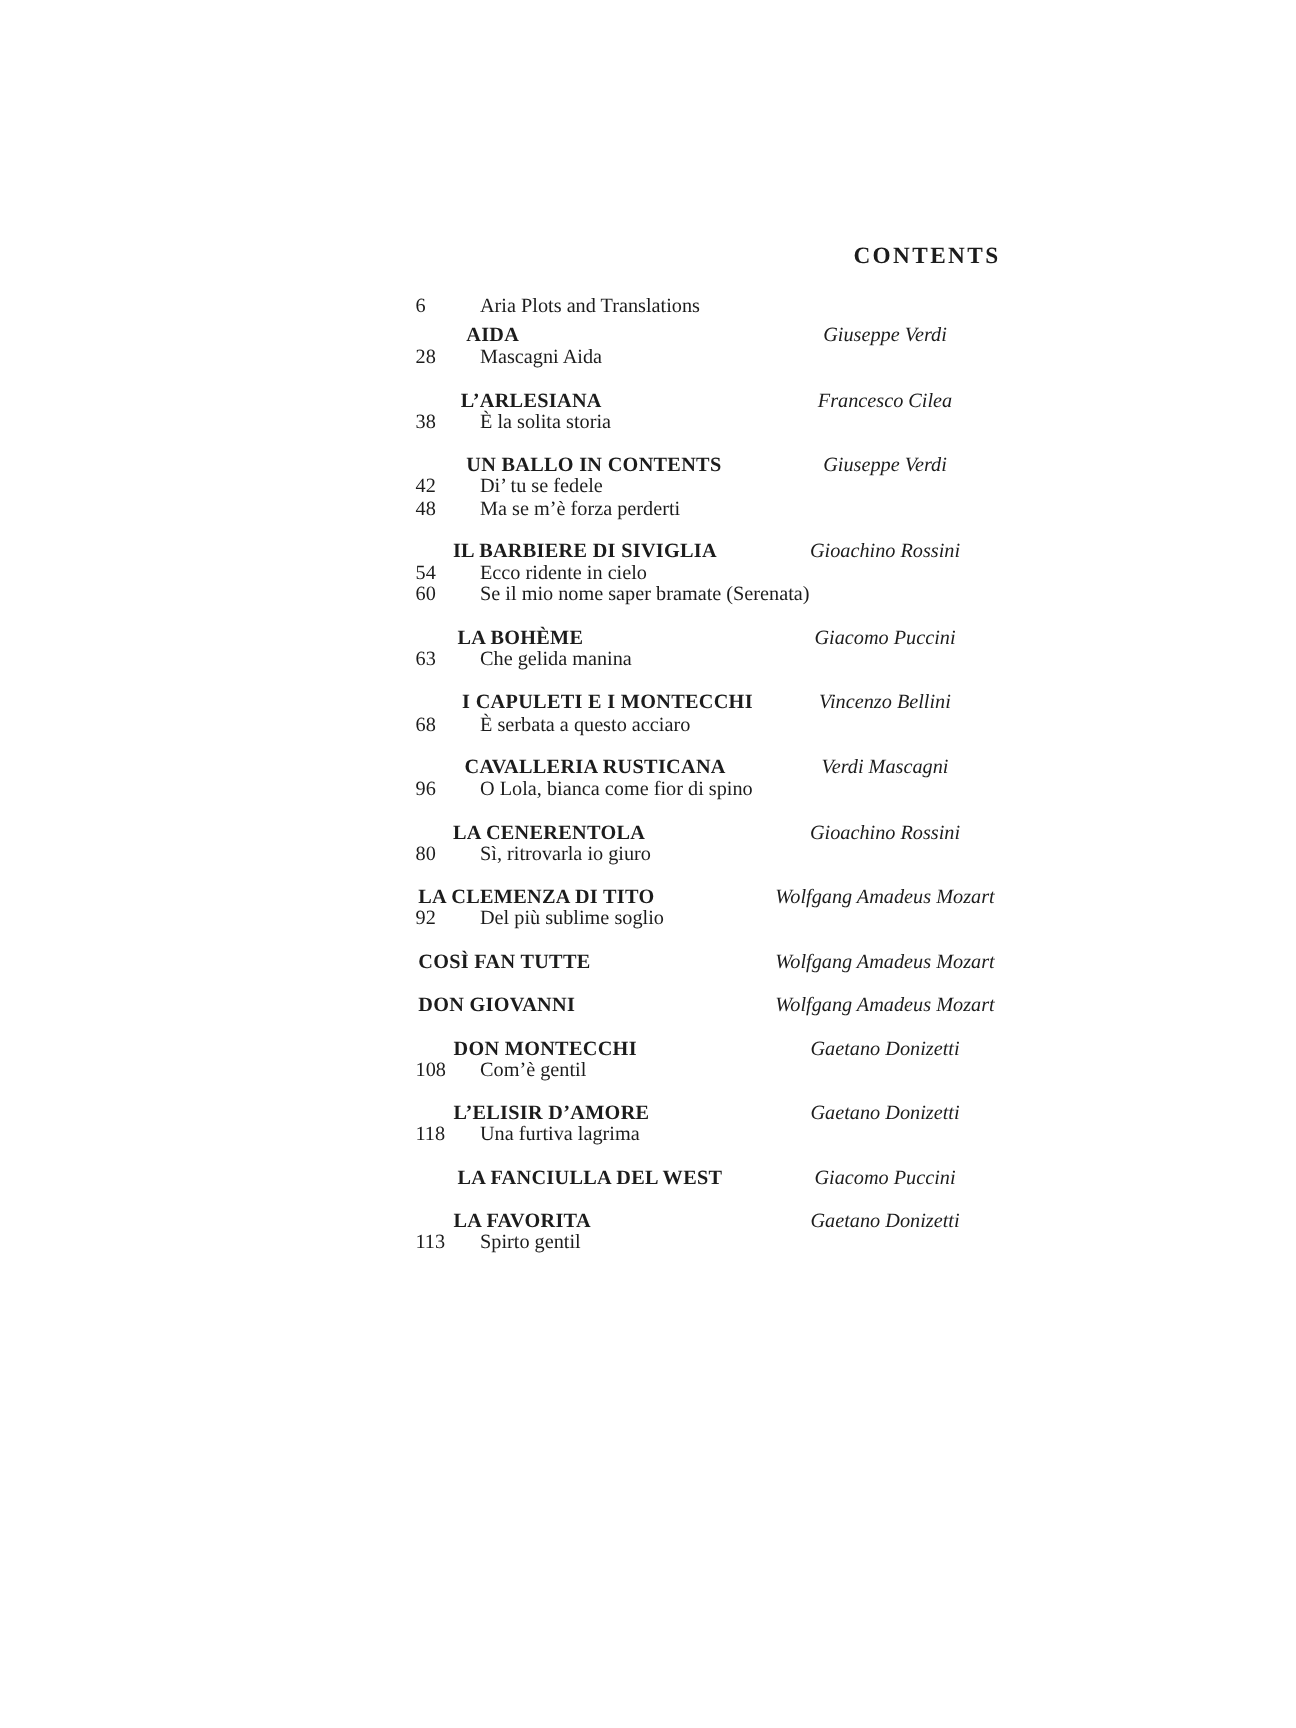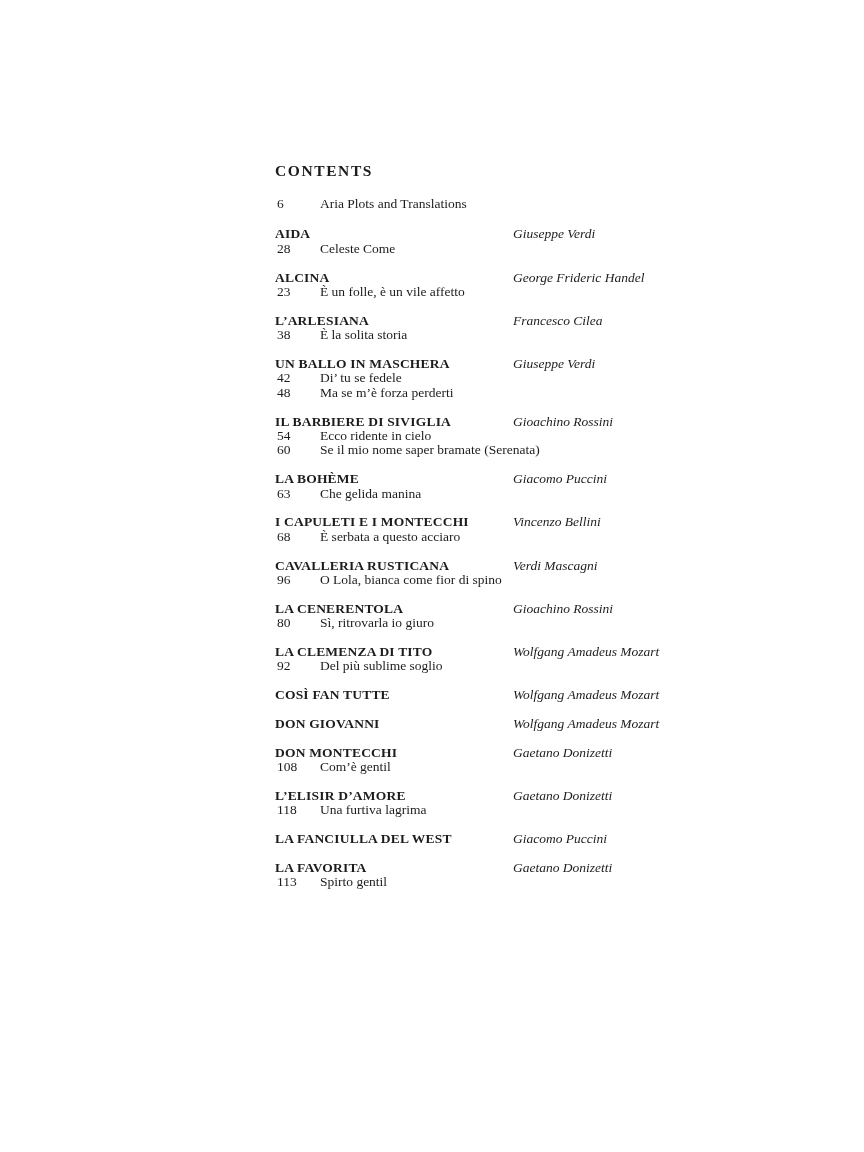--- a/index.html
+++ b/index.html
@@ -19,33 +19,33 @@
     position: absolute;
     left: 275px; top: 162px;
     width: 392px;
     font-size: 13.5px;
     line-height: 14.4px;
   }
   .page-title {
     font-size: 15.5px;
     font-weight: bold;
     letter-spacing: 1.6px;
-    text-align: left;
+    text-align: right;
     margin: 0 0 17px 0;
     line-height: 18px;
   }
-  .front-row { margin-bottom: 16px; white-space: nowrap; }
+  .front-row { margin-bottom: 5px; white-space: nowrap; }
   .num {
     display: inline-block;
     width: 43px;
     margin-left: 2px;
     vertical-align: top;
   }
   .group { margin-bottom: 14.4px; }
-  .head { display: flex; align-items: baseline; }
+  .head { display: flex; align-items: baseline; justify-content: center; }
   .opera-title {
     font-weight: bold;
     width: 238px;
     flex: none;
     letter-spacing: 0.2px;
     white-space: nowrap;
   }
   .composer {
     font-style: italic;
     white-space: nowrap;
@@ -65,50 +65,40 @@
     </div>
 
     <div id="opera-list">
   <div class="group">
     <div class="head">
       <span class="opera-title">AIDA</span>
       <span class="composer">Giuseppe Verdi</span>
     </div>
 
   <div class="aria-row">
-    <span class="num">28</span><span class="aria-title">Celeste Come</span>
-  </div>
-</div>
-
-  <div class="group">
-    <div class="head">
-      <span class="opera-title">ALCINA</span>
-      <span class="composer">George Frideric Handel</span>
-    </div>
-
-  <div class="aria-row">
-    <span class="num">23</span><span class="aria-title">È un folle, è un vile affetto</span>
-  </div>
-</div>
+    <span class="num">28</span><span class="aria-title">Mascagni Aida</span>
+  </div>
+</div>
+
 
 
   <div class="group">
     <div class="head">
       <span class="opera-title">L’ARLESIANA</span>
       <span class="composer">Francesco Cilea</span>
     </div>
 
   <div class="aria-row">
     <span class="num">38</span><span class="aria-title">È la solita storia</span>
   </div>
 </div>
 
   <div class="group">
     <div class="head">
-      <span class="opera-title">UN BALLO IN MASCHERA</span>
+      <span class="opera-title">UN BALLO IN CONTENTS</span>
       <span class="composer">Giuseppe Verdi</span>
     </div>
 
   <div class="aria-row">
     <span class="num">42</span><span class="aria-title">Di’ tu se fedele</span>
   </div>
 
   <div class="aria-row">
     <span class="num">48</span><span class="aria-title">Ma se m’è forza perderti</span>
   </div>

